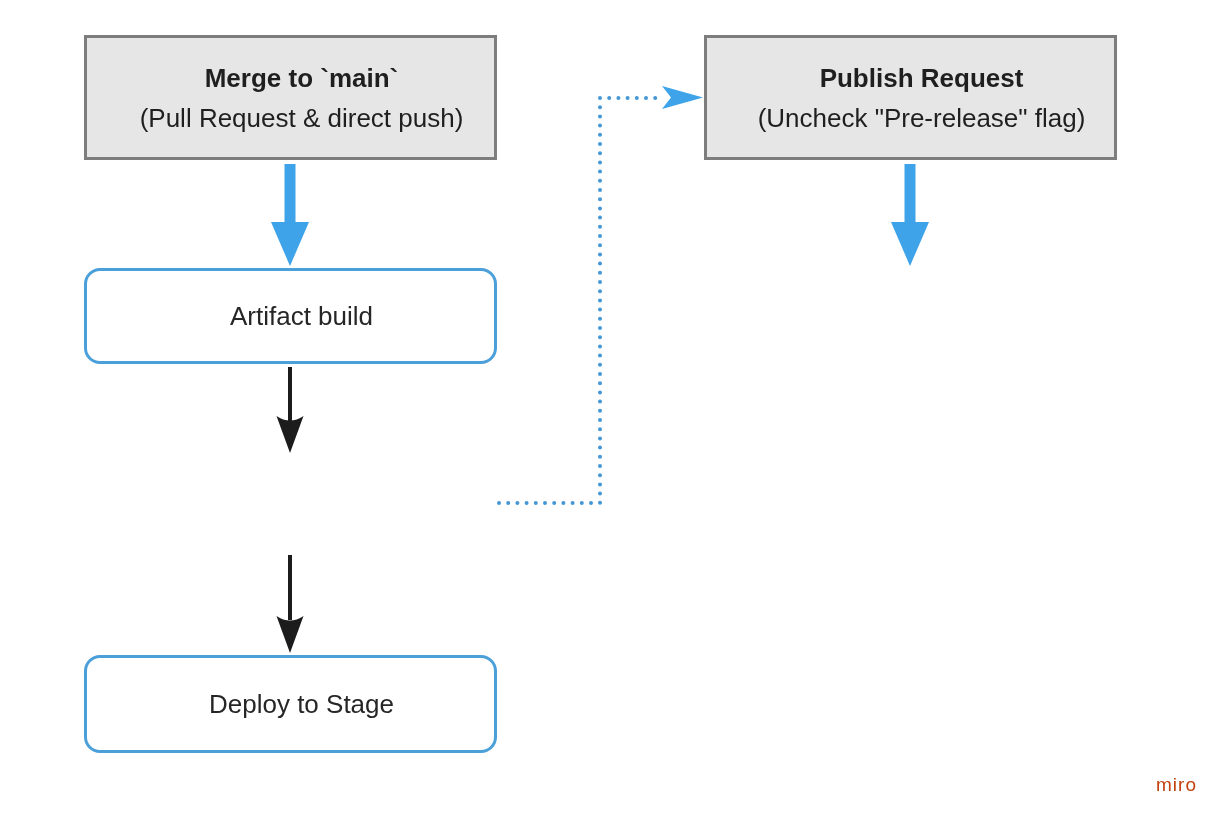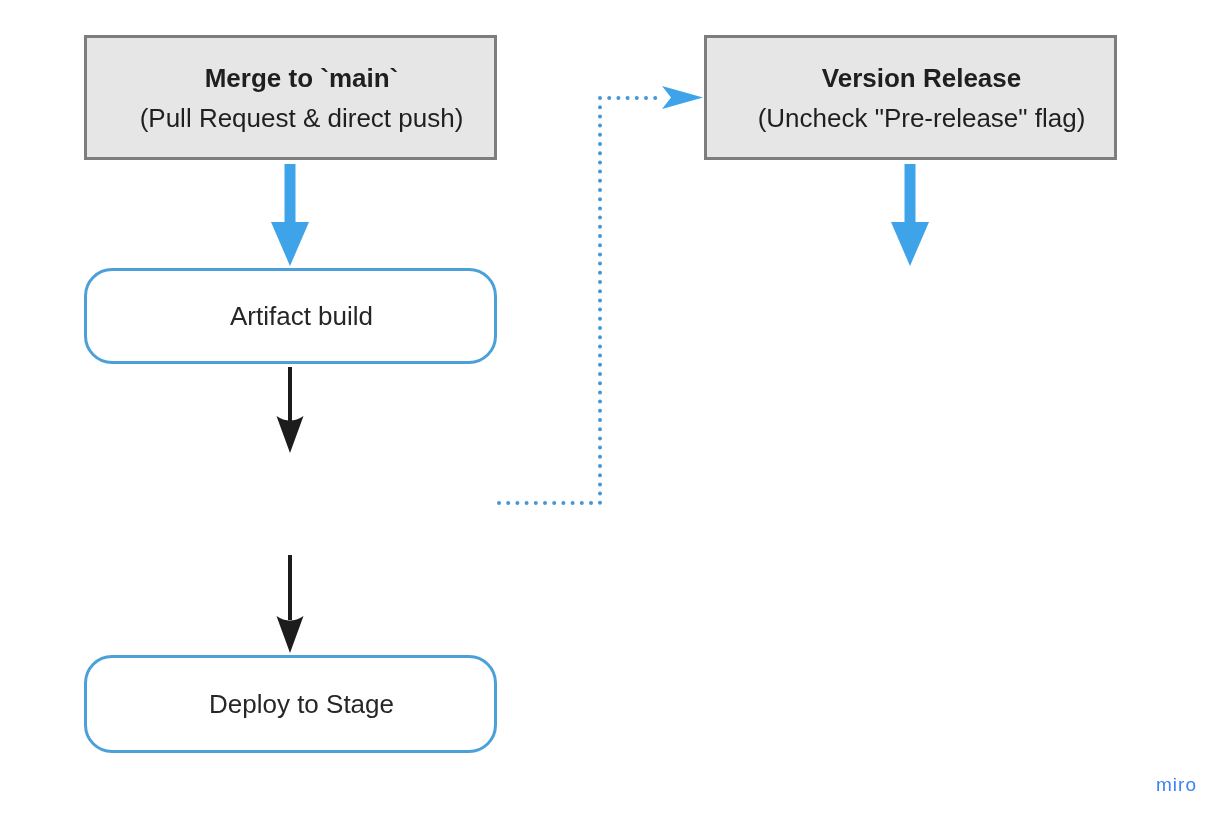--- a/index.html
+++ b/index.html
@@ -31,40 +31,40 @@
     width: 413px;
     height: 125px;
     background: #e6e6e6;
     border: 3px solid #7d7d7d;
   }
   .node--blue {
     width: 413px;
     height: 98px;
     background: #ffffff;
     border: 3px solid #4ba0d9;
-    border-radius: 28px;
+    border-radius: 16px;
   }
   .node__title    { font-size: 26px; font-weight: 700; line-height: 40px; white-space: nowrap; }
   .node__subtitle { font-size: 26px; font-weight: 400; line-height: 40px; white-space: nowrap; }
   .node__label    { font-size: 26px; font-weight: 400; color: #262626; white-space: nowrap; }
 
   #node-merge      { left: 84px;  top: 35px;  }
   #node-publish    { left: 704px; top: 35px;  }
   #node-artifact   { left: 84px;  top: 268px; height: 96px; }
   #node-version    { left: 84px;  top: 454px; }
   #node-stage      { left: 84px;  top: 655px; }
   #node-production { left: 704px; top: 268px; width: 414px; height: 96px; }
 
   .watermark {
     position: absolute;
     right: 27px;
     bottom: 20px;
     font-size: 19px;
     letter-spacing: 1px;
-    color: #3b82f6;
+    color: #c2410c;
     user-select: none;
   }
 </style>
 </head>
 <body>
 
 <div class="stage">
 
   <svg class="connectors" viewBox="0 0 1224 816" xmlns="http://www.w3.org/2000/svg">
 
@@ -93,21 +93,21 @@
       <path d="M662,86 L703,97.5 L662,109 L671,97.5 Z" fill="#3ea3e8"></path>
     </g>
   </svg>
 
   <div class="node node--gray" id="node-merge">
     <span class="node__title">Merge to `main`</span>
     <span class="node__subtitle">(Pull Request &amp; direct push)</span>
   </div>
 
   <div class="node node--gray" id="node-publish">
-    <span class="node__title">Version Release</span>
+    <span class="node__title">Publish Request</span>
     <span class="node__subtitle">(Uncheck "Pre-release" flag)</span>
   </div>
 
   <div class="node node--blue" id="node-artifact">
     <span class="node__label">Artifact build</span>
   </div>
 
 
   <div class="node node--blue" id="node-stage">
     <span class="node__label">Deploy to Stage</span>

